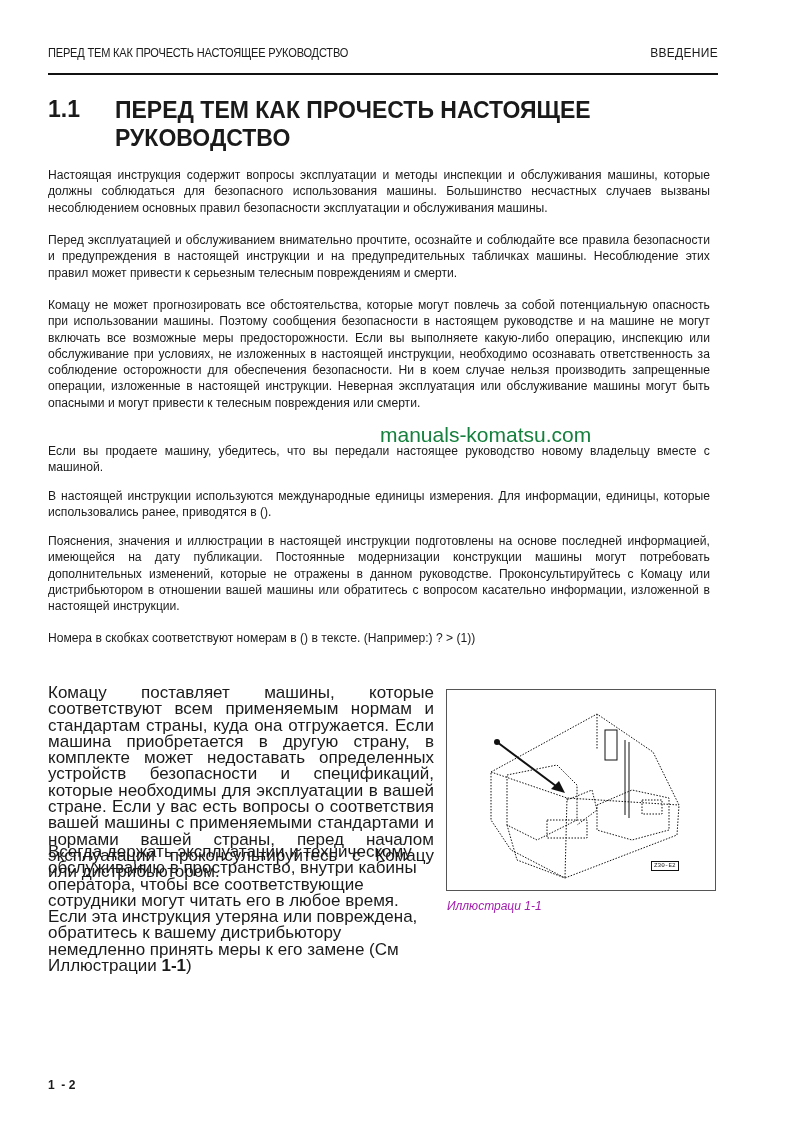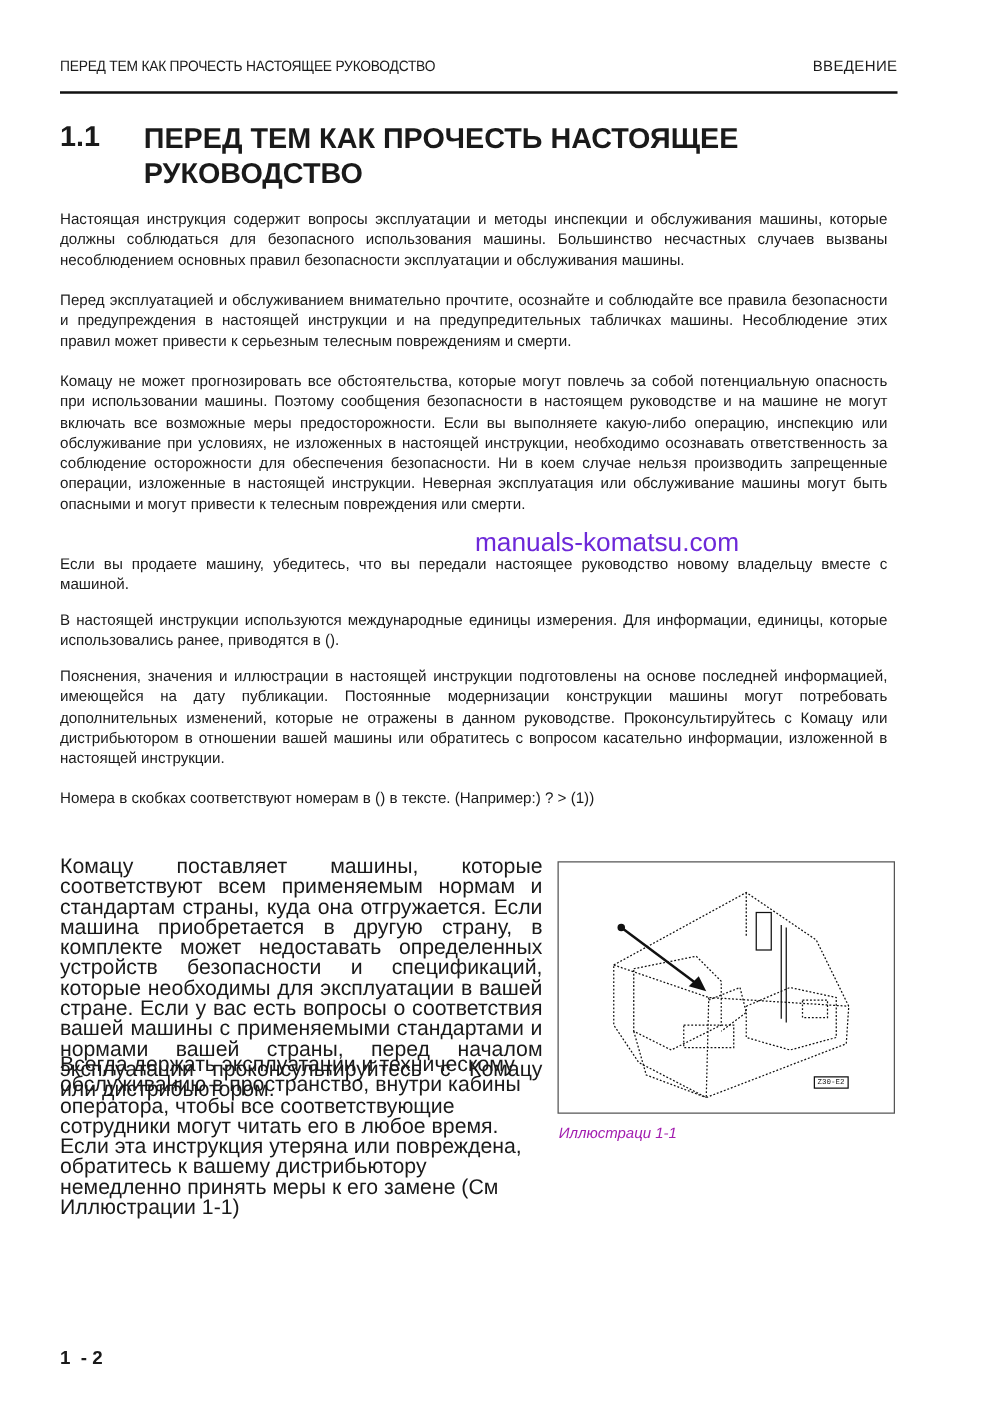--- a/index.html
+++ b/index.html
@@ -7,26 +7,26 @@
            font-family: "Liberation Sans", sans-serif; color: #1a1a1a; }
     .header { position: absolute; left: 48px; top: 46px; width: 670px; height: 20px; }
     .header-left { position: absolute; left: 0; top: 0; font-size: 12px; letter-spacing: -0.2px; transform: scaleX(0.92); transform-origin: left; white-space: nowrap; }
     .header-right { position: absolute; right: 0; top: 0; font-size: 12px; font-weight: normal; letter-spacing: 0.3px; white-space: nowrap; }
     .header-rule { position: absolute; left: 48px; top: 73px; width: 670px; height: 2px; background: #111; }
     .title { position: absolute; left: 48px; top: 96px; width: 690px; }
     .title-num { position: absolute; left: 0; top: 0; font-size: 23px; font-weight: bold; }
     .title-text { position: absolute; left: 67px; top: 0; font-size: 23px; font-weight: bold; line-height: 28px; width: 600px; }
     .para { position: absolute; left: 48px; width: 672px; font-size: 12.3px; line-height: 16.3px; text-align: justify; transform: scaleX(0.985); transform-origin: left; }
     .para-narrow { position: absolute; left: 48px; width: 386px; font-size: 17px; line-height: 16.3px; text-align: justify; }
-    .watermark { position: absolute; left: 380px; top: 423px; font-size: 21px; color: #6d28d9; white-space: nowrap; }
+    .watermark { position: absolute; left: 380px; top: 423px; font-size: 21px; color: #15803d; white-space: nowrap; }
     .figure-box { position: absolute; left: 446px; top: 689px; width: 270px; height: 202px; border: 1.5px solid #555; box-sizing: border-box; }
     .figure-caption { position: absolute; left: 447px; top: 899px; font-size: 12px; font-style: italic; color: #a21caf; }
-    .footer { position: absolute; left: 48px; top: 1078px; font-size: 15px; font-weight: bold; white-space: pre; }
+    .footer { position: absolute; left: 48px; top: 1078px; font-size: 12px; font-weight: bold; white-space: pre; }
     .fig-label { position: absolute; left: 652px; top: 862px; font-size: 6px; border: 1px solid #111; padding: 0 2px; line-height: 8px; font-family: "Liberation Mono", monospace; }
-    b.bold-ref { font-weight: normal; margin-top: 32px; }
+    b.bold-ref { font-weight: bold; margin-top: 32px; }
   </style>
 </head>
 <body>
 
 <div class="header">
   <span class="header-left">ПЕРЕД ТЕМ КАК ПРОЧЕСТЬ НАСТОЯЩЕЕ РУКОВОДСТВО</span>
   <span class="header-right">ВВЕДЕНИЕ</span>
 </div>
 <div class="header-rule"></div>
 

